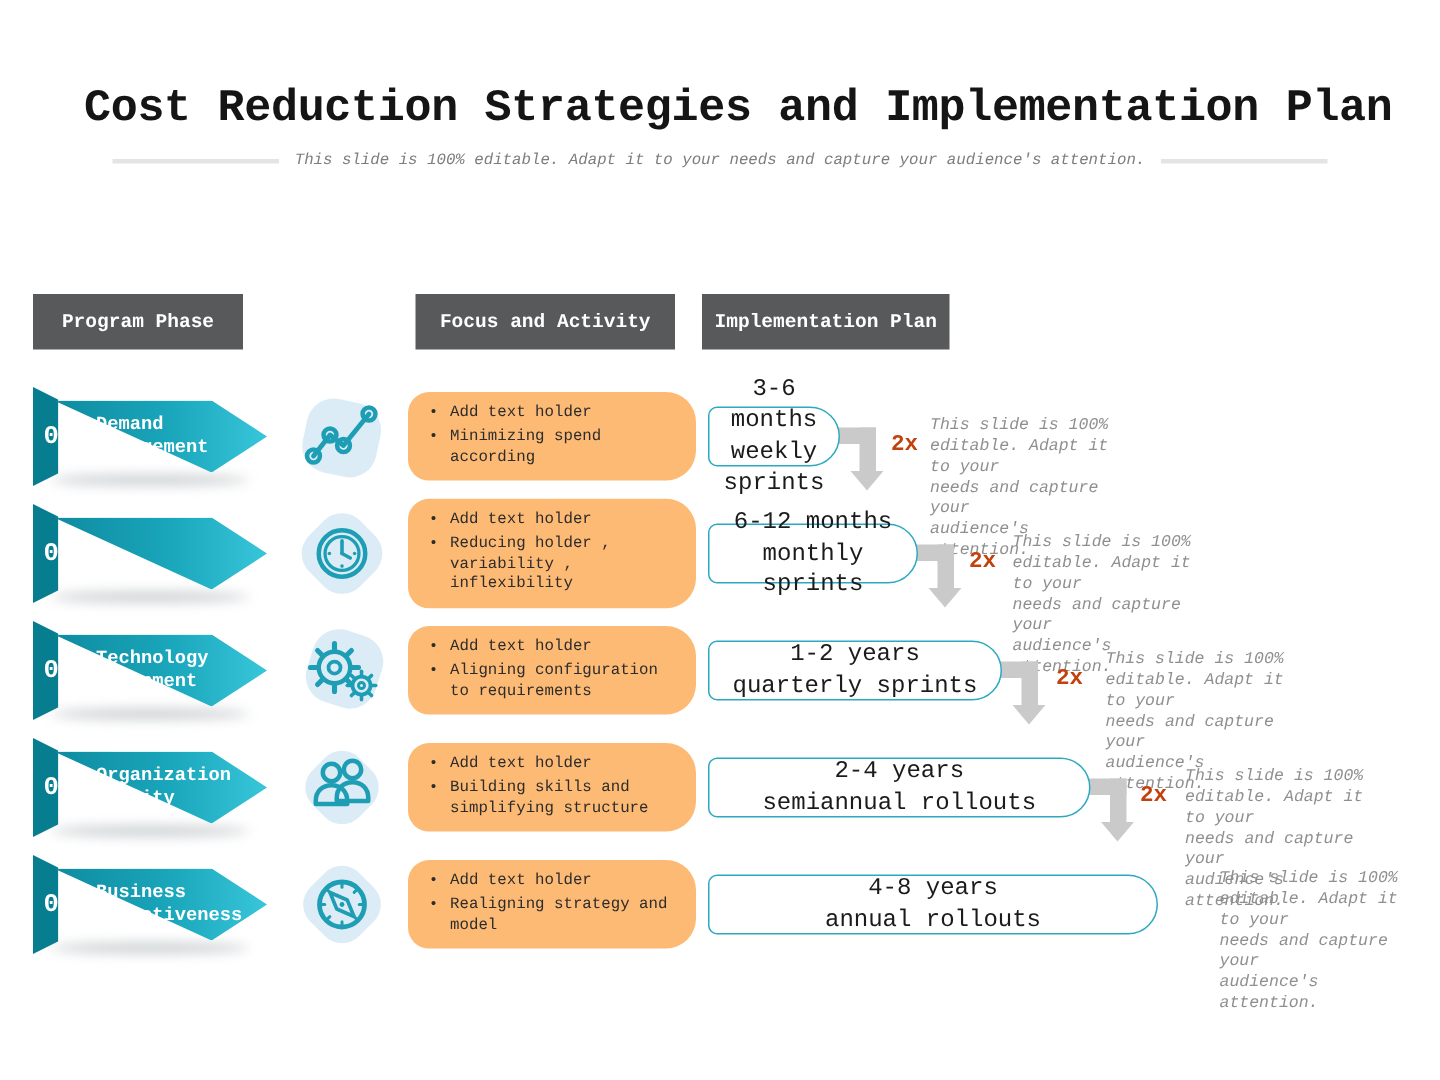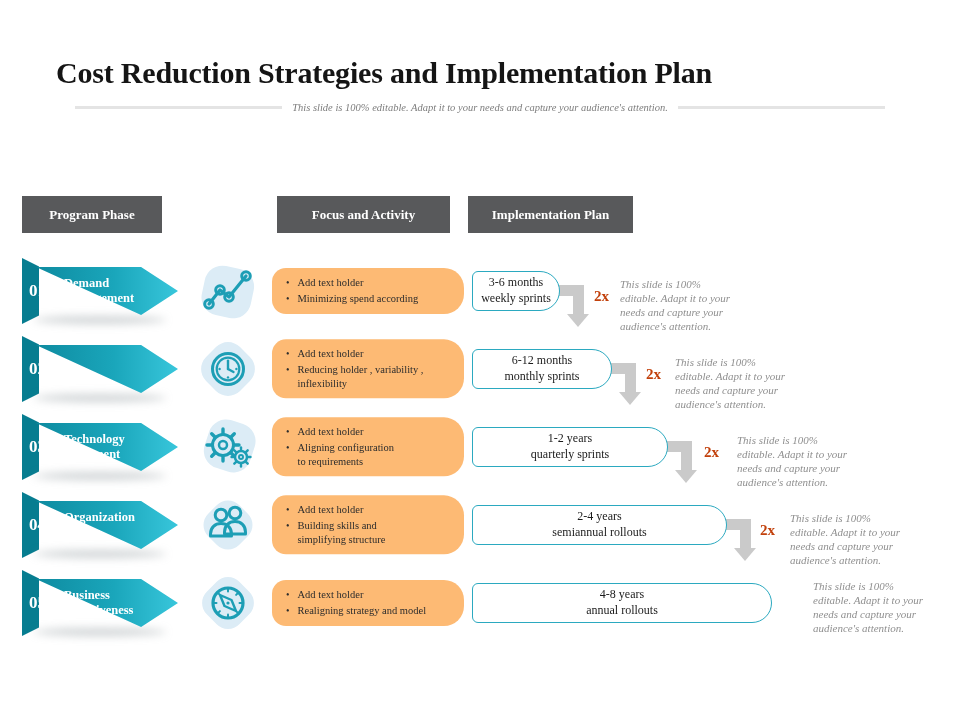--- a/index.html
+++ b/index.html
@@ -1,17 +1,17 @@
 <!DOCTYPE html>
 <html><head>
 <meta charset="utf-8">
 <style>
   html,body{margin:0;padding:0;background:#fff;}
   .slide{position:relative;width:960px;height:720px;background:#fff;overflow:hidden;
-         font-family:Liberation Serif, serif;}
+         font-family:Liberation Mono, monospace;}
   .title{position:absolute;left:56px;top:56px;width:880px;font-size:30px;font-weight:bold;
          color:#151515;letter-spacing:-.2px;}
   .subtitle-row{position:absolute;left:75px;top:99px;width:810px;height:16px;
                 display:flex;align-items:center;gap:10px;}
   .sub-line{flex:1;height:3px;background:#e4e4e4;}
   .subtitle{flex:0 0 auto;font-size:10.5px;font-style:italic;color:#7d7d7d;white-space:nowrap;}
   .col-head{position:absolute;top:196px;height:37px;background:#58595b;color:#fff;
             font-weight:bold;font-size:13px;display:flex;align-items:center;justify-content:center;}
   #head-phase{left:22px;width:140px;}
   #head-focus{left:277px;width:173px;}
@@ -39,21 +39,21 @@
          border-radius:14px 20px 20px 14px;background:#fdba74;padding:8px 8px 8px 14px;
          box-sizing:border-box;}
   .panel ul{margin:0;padding:0;list-style:none;display:flex;flex-direction:column;gap:2px;}
   .panel li{display:flex;gap:8px;font-size:10.5px;color:#2c2c2c;line-height:1.3;}
   .panel li::before{content:"•";font-size:10px;line-height:1.4;color:#2c2c2c;}
   .panel li span{white-space:pre-line;}
 
   .impl{position:absolute;left:472px;top:50%;transform:translateY(-50%);height:40px;
         background:#fff;border:1.4px solid #2ba9c0;border-radius:6px 20px 20px 6px;
         display:flex;align-items:center;justify-content:center;text-align:center;
-        font-size:12px;color:#1b1b1b;line-height:1.3;white-space:pre-line;z-index:2;
+        font-size:16px;color:#1b1b1b;line-height:1.3;white-space:pre-line;z-index:2;
         box-sizing:border-box;}
   .r0 .impl{width:88px}.r1 .impl{width:140px}.r2 .impl{width:196px}
   .r3 .impl{width:255px}.r4 .impl{width:300px}
 
   .elbow{position:absolute;top:27px;width:46px;height:46px;z-index:1;}
   .r0 .elbow{left:546px}.r1 .elbow{left:598px}.r2 .elbow{left:654px}.r3 .elbow{left:713px}
   .elbow-h{position:absolute;left:0;top:0;width:38px;height:11px;background:#cacaca;}
   .elbow-v{position:absolute;left:27px;top:0;width:11px;height:29px;background:#cacaca;}
   .elbow-t{position:absolute;left:21px;top:29px;width:0;height:0;
            border-left:11.5px solid transparent;border-right:11.5px solid transparent;

